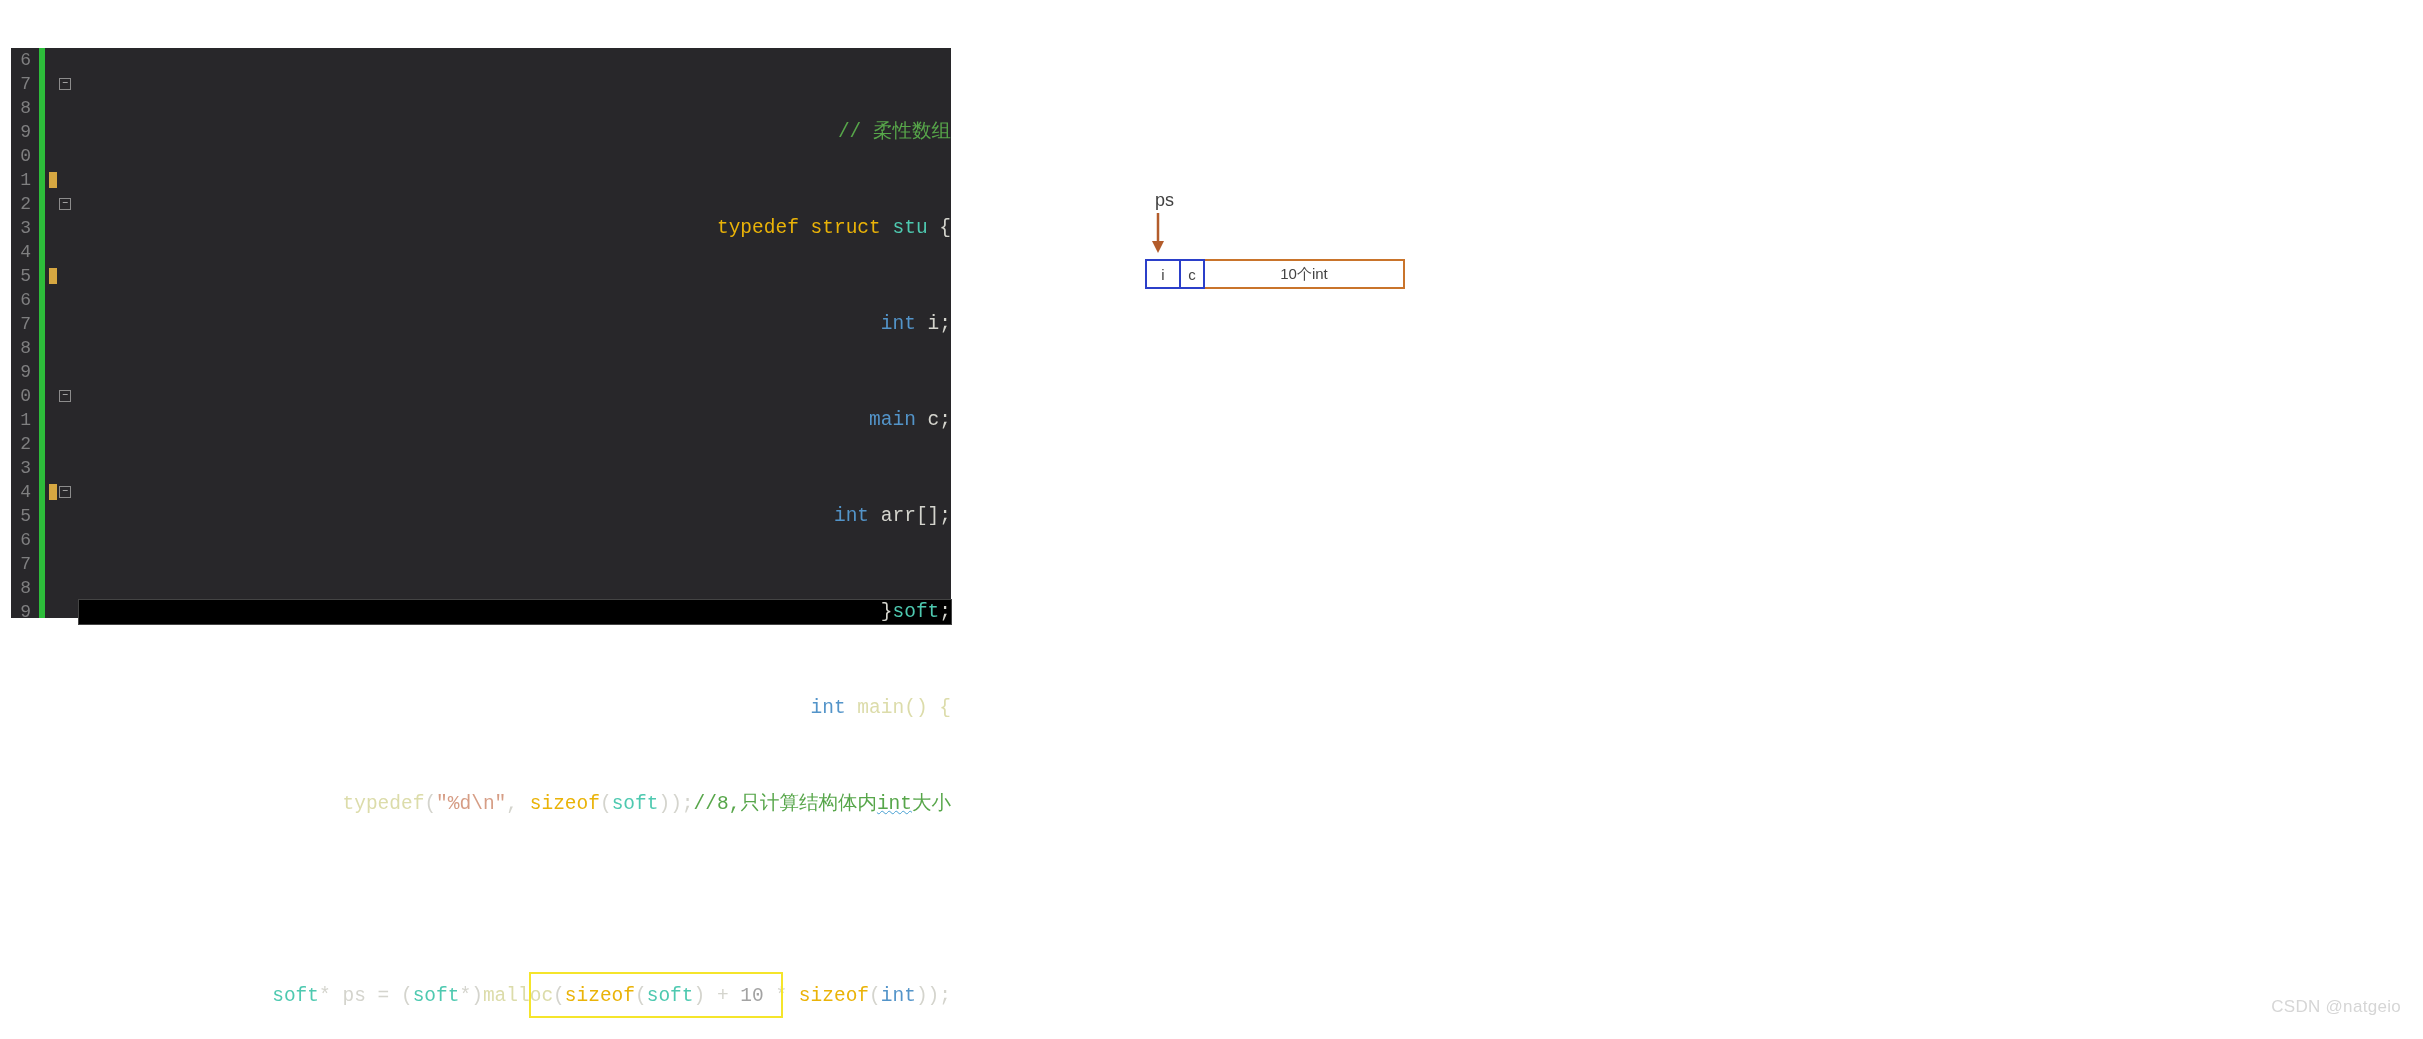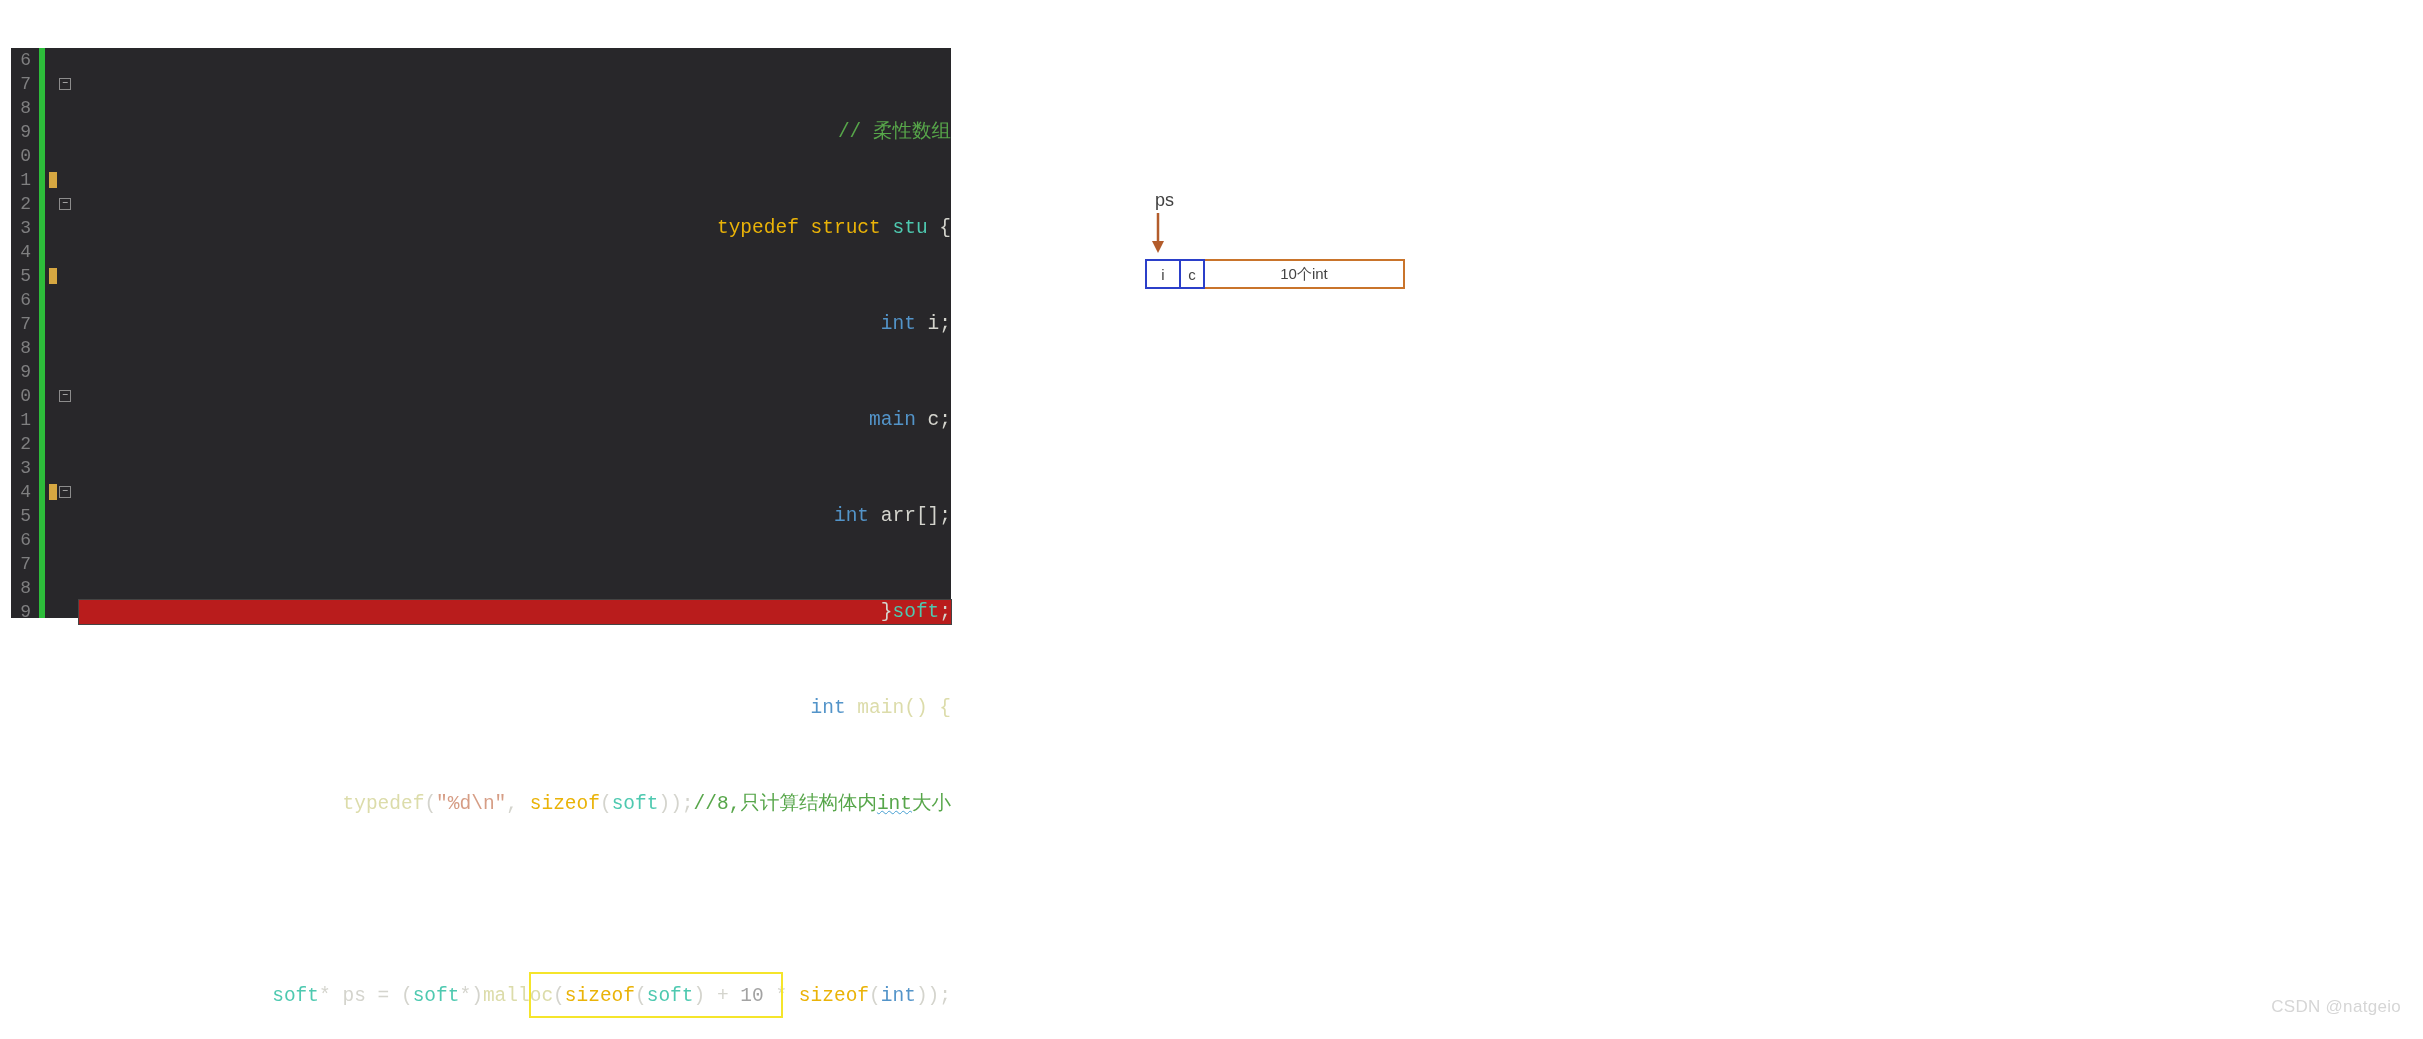--- a/index.html
+++ b/index.html
@@ -49,21 +49,21 @@
     border: 1px solid #8c8c8c; color: #c8c8c8;
     font-size: 10px; line-height: 10px; text-align: center;
     background: #28272a;
   }
   .code-area {
     flex: 1; position: relative; color: #d4d4cd;
     font-size: 19.5px; line-height: 24px;
     padding-left: 4px; white-space: pre; text-align: right;
   }
   .code-area .row { height: 24px; position: relative; }
-  .current-line { background: #b91c1c; outline: 1px solid #444; }
+  .current-line { background: #000000; outline: 1px solid #444; }
   .tok-kw    { color: #eab308; }
   .tok-type  { color: #5394c9; }
   .tok-grn   { color: #4ec9b0; }
   .tok-fn    { color: #dcdcaa; font-family: Liberation Mono, monospace; }
   .tok-str   { color: #d69d85; }
   .tok-num   { color: #a3a3a3; }
   .tok-punc  { color: #d4d4cd; }
   .tok-cmt   { color: #57a64a; }
   .underline-wave {
     text-decoration: underline wavy #46a0d2;

